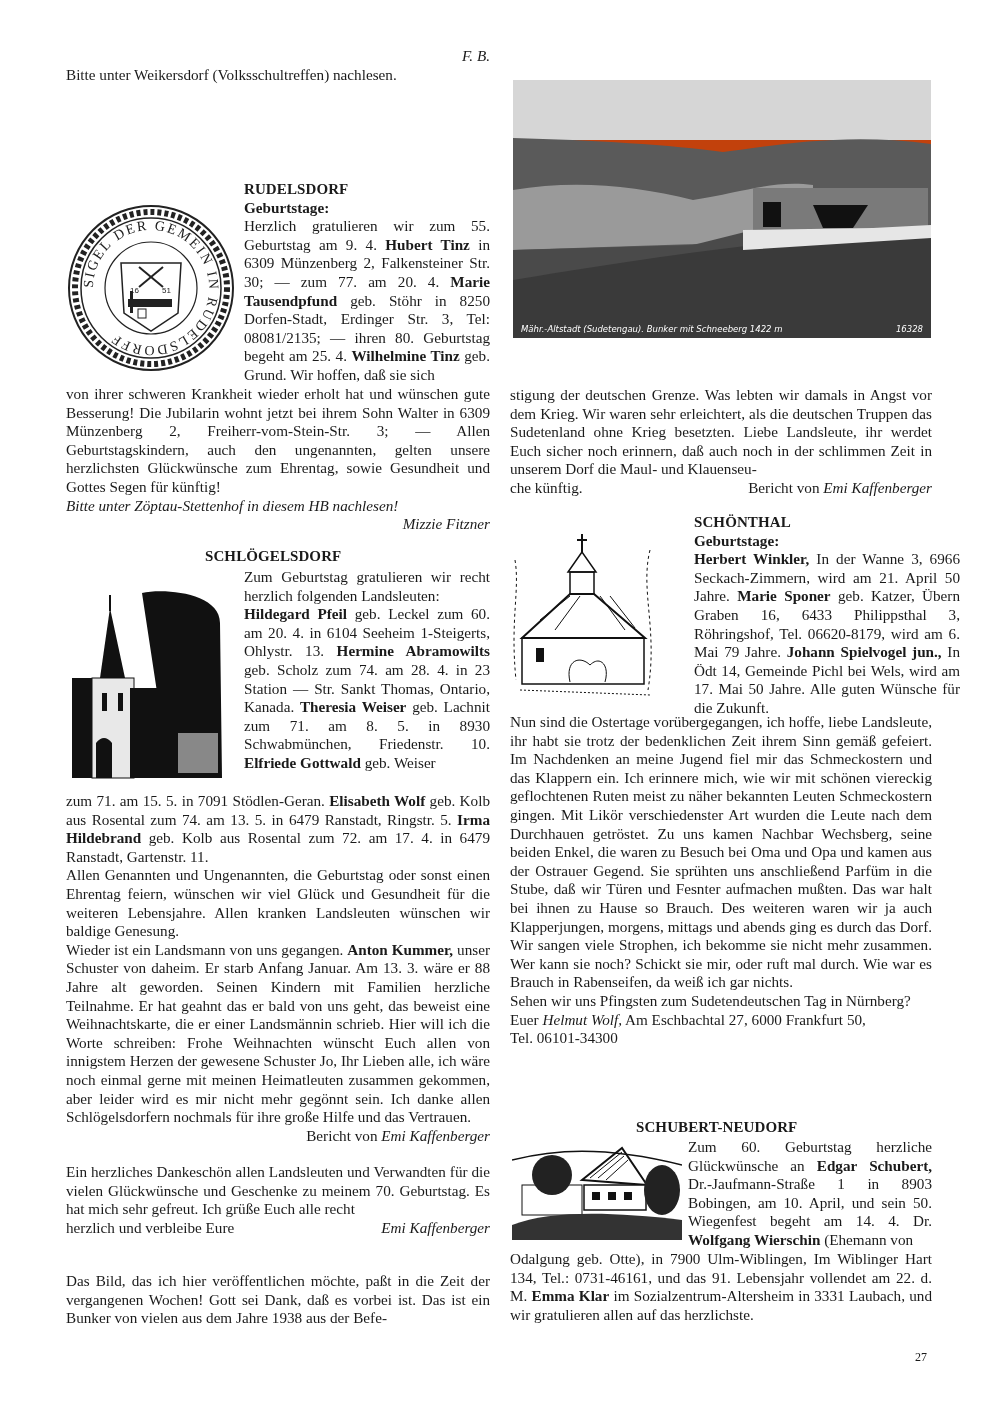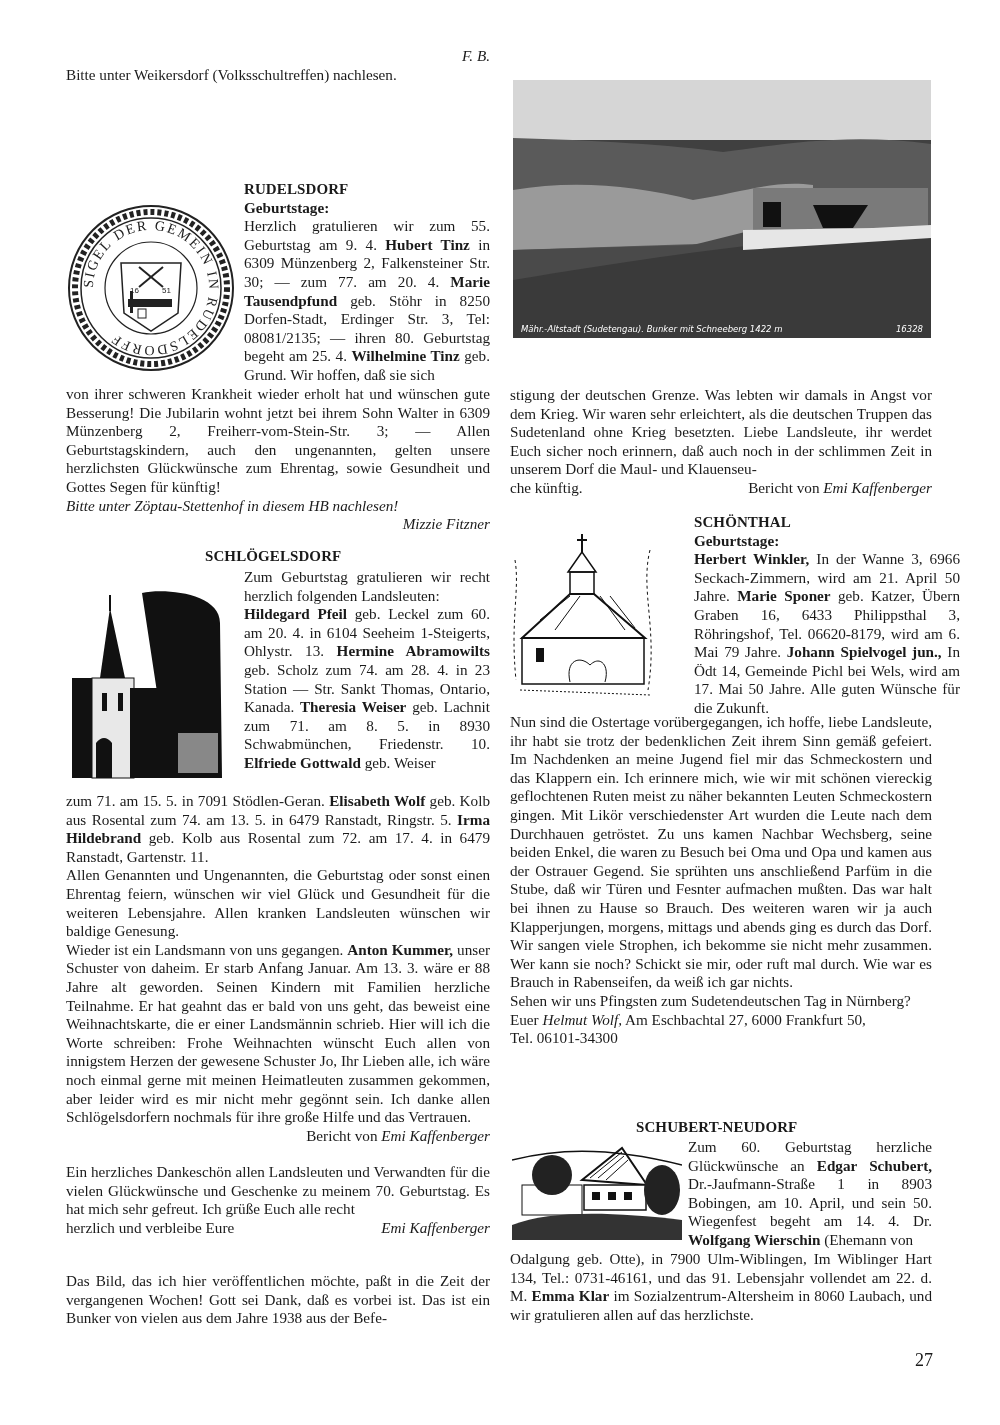--- a/index.html
+++ b/index.html
@@ -8,21 +8,21 @@
   .col { position: absolute; font-size: 15.2px; line-height: 18.6px; text-align: justify; }
   .col p { margin: 0; }
   .left { left: 66px; width: 424px; }
   .right { left: 510px; width: 422px; }
   .h { font-weight: bold; font-size: 15px; letter-spacing: 0.1px; }
   .b { font-weight: bold; }
   .i { font-style: italic; }
   .r { text-align: right; }
   .sig { display: flex; justify-content: space-between; text-align: left; }
   .img { position: absolute; }
-  .pageno { position: absolute; left: 915px; top: 1350px; font-size: 18px; }
+  .pageno { position: absolute; left: 915px; top: 1350px; font-size: 12px; }
   svg { display: block; }
 </style>
 </head>
 <body>
 
 <div class="col left" style="top:66px;">
   <p class="r i" style="margin-top:-18.6px;">F. B.</p>
   <p>Bitte unter Weikersdorf (Volksschultreffen) nachlesen.</p>
 </div>
 
@@ -92,21 +92,21 @@
   <p class="sig">
       <span>herzlich und verbleibe Eure</span>
       <span class="i">Emi Kaffenberger</span>
     </p>
 </div>
 
 <div class="col left" style="top:1272px;">
   <p>Das Bild, das ich hier veröffentlichen möchte, paßt in die Zeit der vergangenen Wochen! Gott sei Dank, daß es vorbei ist. Das ist ein Bunker von vielen aus dem Jahre 1938 aus der Befe-</p>
 </div>
 
-<div class="img" style="left:513px; top:80px; width:418px; height:258px; background:#404040; overflow:hidden;">
+<div class="img" style="left:513px; top:80px; width:418px; height:258px; background:#c2410c; overflow:hidden;">
   <svg width="418" height="258" viewBox="0 0 418 258">
     <rect x="0" y="0" width="418" height="60" fill="#d6d6d6"></rect>
     <path d="M0 58 C 80 60, 160 65, 210 72 C 260 66, 330 52, 418 64 L418 258 L0 258 Z" fill="#5a5a5a"></path>
     <path d="M0 110 C 60 100, 120 105, 180 120 C 230 112, 260 100, 300 105 L 300 160 L 0 170 Z" fill="#9a9a9a"></path>
     <path d="M0 170 L180 165 L 240 150 L 418 150 L 418 258 L 0 258 Z" fill="#4a4a4a"></path>
     <path d="M0 200 C 120 180, 250 160, 418 150 L418 258 L0 258 Z" fill="#3a3a3a"></path>
     <rect x="240" y="108" width="175" height="42" fill="#7a7a7a"></rect>
     <rect x="250" y="122" width="18" height="25" fill="#111"></rect>
     <polygon points="300,125 355,125 340,148 310,148" fill="#111"></polygon>
     <path d="M230 150 L 360 148 L 418 145 L418 158 L 230 170 Z" fill="#e6e6e6"></path>
@@ -166,16 +166,16 @@
     <ellipse cx="150" cy="50" rx="18" ry="25" fill="#222"></ellipse>
     <path d="M0 85 C 40 70, 100 72, 170 80 L 170 100 L 0 100 Z" fill="#333"></path>
   </svg>
 </div>
 
 <p class="h" style="position:absolute; left:636px; top:1119px; margin:0;">SCHUBERT-NEUDORF</p>
 <div class="col" style="left:688px; top:1138px; width:244px;">
   <p><span>Zum 60. Geburtstag herzliche Glückwünsche an </span><span class="b">Edgar Schubert,</span><span> Dr.-Jaufmann-Straße 1 in 8903 Bobingen, am 10. April, und sein 50. Wiegenfest begeht am 14. 4. Dr. </span><span class="b">Wolfgang Wierschin</span><span> (Ehemann von</span></p>
 </div>
 <div class="col right" style="top:1250px;">
-  <p><span>Odalgung geb. Otte), in 7900 Ulm-Wiblingen, Im Wiblinger Hart 134, Tel.: 0731-46161, und das 91. Lebensjahr vollendet am 22. d. M. </span><span class="b">Emma Klar</span><span> im Sozialzentrum-Altersheim in 8060 Laubach, und wir gratulieren allen auf das herzlichste.</span></p>
+  <p><span>Odalgung geb. Otte), in 7900 Ulm-Wiblingen, Im Wiblinger Hart 134, Tel.: 0731-46161, und das 91. Lebensjahr vollendet am 22. d. M. </span><span class="b">Emma Klar</span><span> im Sozialzentrum-Altersheim in 3331 Laubach, und wir gratulieren allen auf das herzlichste.</span></p>
 </div>
 
 <div class="pageno">27</div>
 
 </body></html>

